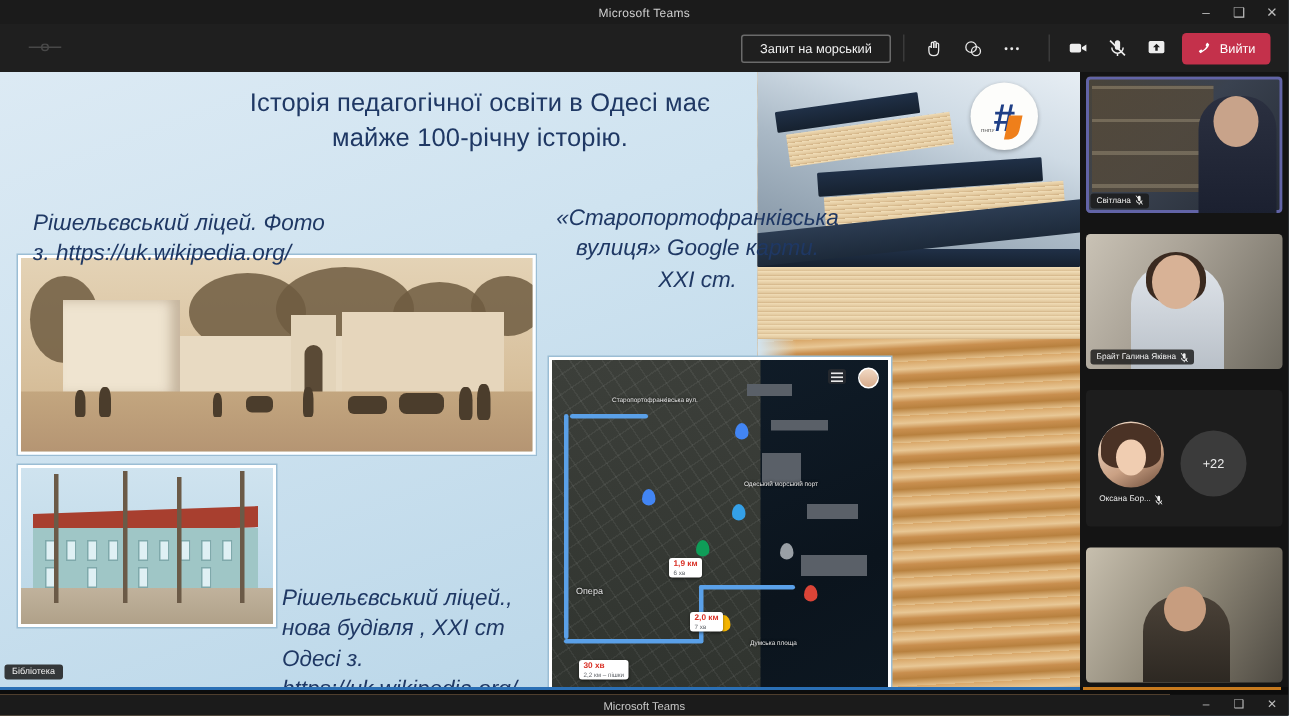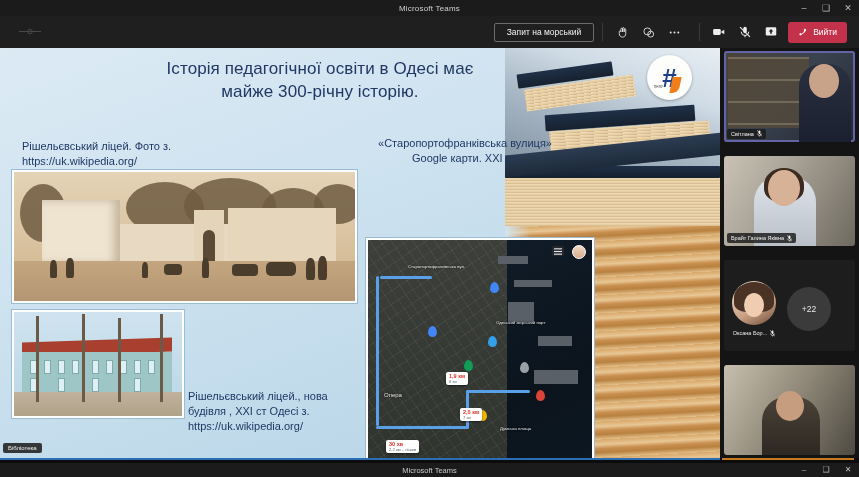--- a/index.html
+++ b/index.html
@@ -96,21 +96,21 @@
     background:repeating-linear-gradient(180deg,#f0dcb6 0px,#e3caa0 2px,#d3b487 3px);
   }
 
   .slide-title {
     position:absolute; left:60px; top:10px; width:520px;
     text-align:center; color:#1f3864; font-size:17px; line-height:1.35;
     letter-spacing:.1px; z-index:4;
     font-family:"Liberation Sans", sans-serif;
   }
   .cap {
-    position:absolute; color:#1f3864; font-size:11px; line-height:1.35; z-index:4;
+    position:absolute; color:#1f3864; font-size:15px; line-height:1.35; z-index:4;font-style:italic;
   }
   .cap-topleft { left:22px; top:91px; width:200px; }
   .cap-mapttl  { left:370px; top:88px; width:190px; text-align:center; }
   .cap-bottom  { left:188px; top:341px; width:160px; }
 
   .photo {
     position:absolute; border:2px solid #ffffff; box-shadow:0 0 0 1px #9bbdd4;
     overflow:hidden; z-index:3;
   }
   
@@ -358,21 +358,21 @@
         <div class="book-page" style="left:0px; top:130px; width:215px; height:48px;"></div>
       </div>
 
       <div class="logo-badge">
         <div class="logo-hash">#</div>
         <div class="logo-sub">ПНПУ</div>
       </div>
 
       <div class="slide-title">
         <div>Історія педагогічної  освіти  в Одесі має</div>
-        <div>майже 300-річну історію.</div>
+        <div>майже 100-річну історію.</div>
       </div>
 
       <div class="cap cap-topleft">Рішельєвський ліцей. Фото з. https://uk.wikipedia.org/</div>
       <div class="cap cap-mapttl">«Старопортофранківська вулиця» Google карти.   XXI ст.</div>
       <div class="cap cap-bottom">Рішельєвський ліцей., нова будівля ,   XXI ст Одесі з. https://uk.wikipedia.org/</div>
 
       <div class="photo photo-hist">
         <div class="ph-sky"></div>
         <div class="ph-tree" style="left:6px;  top:12px; width:46px; height:58px;"></div>
         <div class="ph-tree" style="left:112px;top:10px; width:78px; height:52px;"></div>

